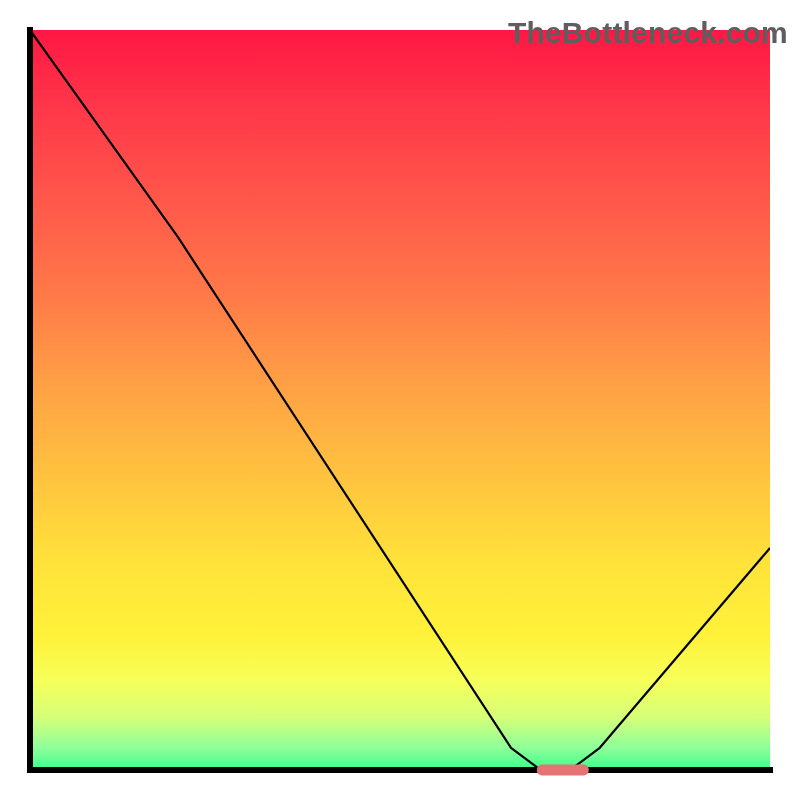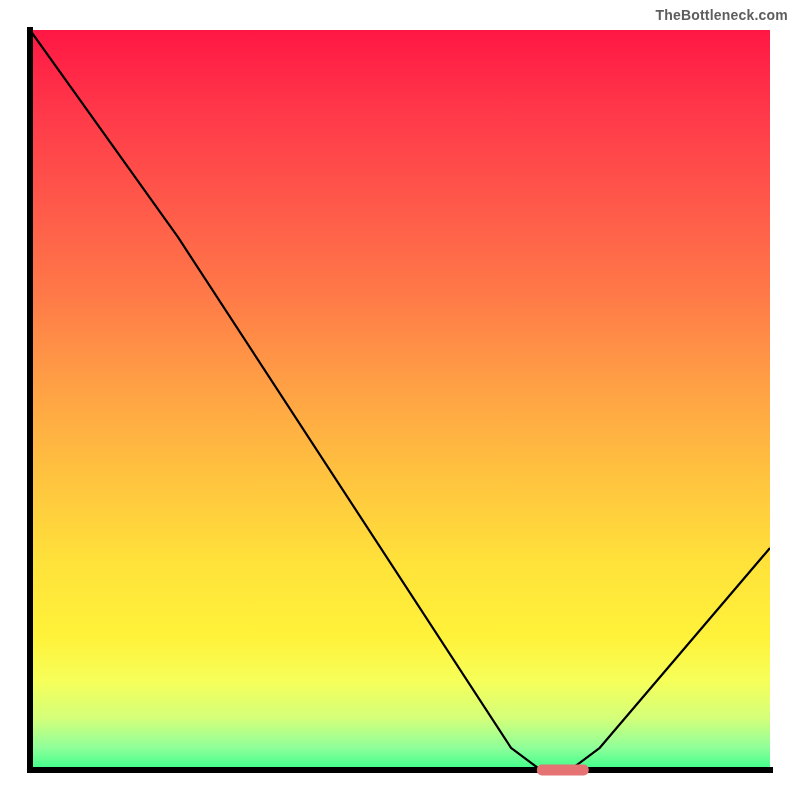--- a/index.html
+++ b/index.html
@@ -10,24 +10,24 @@
     background: #ffffff;
     overflow: hidden;
   }
   .chart-container {
     position: relative;
     width: 800px;
     height: 800px;
   }
   .watermark {
     position: absolute;
-    top: 7px;
+    top: 16px;
     right: 12px;
     font-family: Arial, Helvetica, sans-serif;
-    font-size: 14px;
+    font-size: 30px;
     font-weight: 600;
     color: #5e5e5e;
     letter-spacing: 0.2px;
     z-index: 6;
   }
   svg.plot {
     position: absolute;
     left: 0;
     top: 0;
     z-index: 1;

